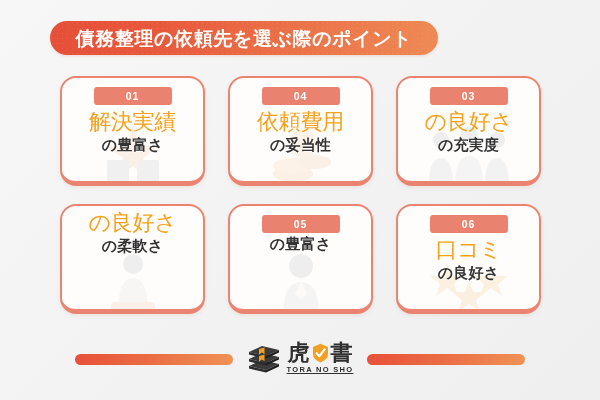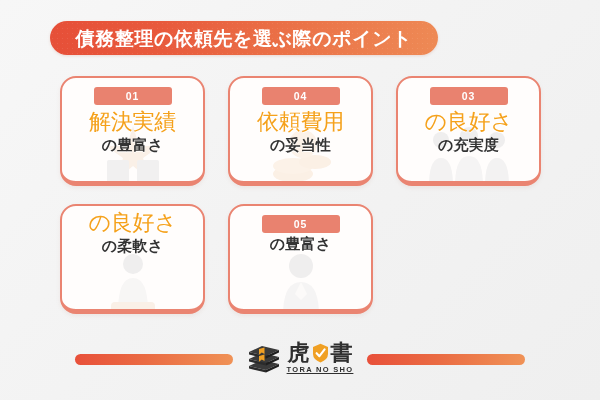--- a/index.html
+++ b/index.html
@@ -259,20 +259,30 @@
   <div class="card">
     <svg class="card-watermark" viewBox="0 0 96 68">
       <circle cx="48" cy="16" r="12" fill="#8d949c"></circle>
       <path d="M30 66 Q30 32 48 32 Q66 32 66 66 Z" fill="#b9bec4"></path>
       <path d="M48 32 L54 44 L48 50 L42 44 Z" fill="#e7e9eb"></path>
     </svg>
     <div class="badge">05</div>
     <div class="card-sub">の豊富さ</div>
   </div>
 
+  <div class="card">
+    <svg class="card-watermark" viewBox="0 0 96 68">
+      <path d="M26 14 L30 26 L43 26 L33 34 L37 46 L26 38 L15 46 L19 34 L9 26 L22 26 Z" fill="#e8a944"></path>
+      <path d="M70 14 L74 26 L87 26 L77 34 L81 46 L70 38 L59 46 L63 34 L53 26 L66 26 Z" fill="#e8a944"></path>
+      <path d="M48 30 L52 42 L65 42 L55 50 L59 62 L48 54 L37 62 L41 50 L31 42 L44 42 Z" fill="#d99a3c"></path>
+    </svg>
+    <div class="badge">06</div>
+    <div class="card-title">口コミ</div>
+    <div class="card-sub">の良好さ</div>
+  </div>
 
 </div>
 
 <div class="footer">
   <div class="deco-bar"></div>
 
   <div class="logo">
     <svg class="logo-books" viewBox="0 0 34 30">
       <path d="M2 23 L15 17 L32 21 L19 27 Z" fill="#3a3a3a"></path>
       <path d="M2 23 L2 25.5 L19 29.5 L19 27 Z" fill="#2b2b2b"></path>

